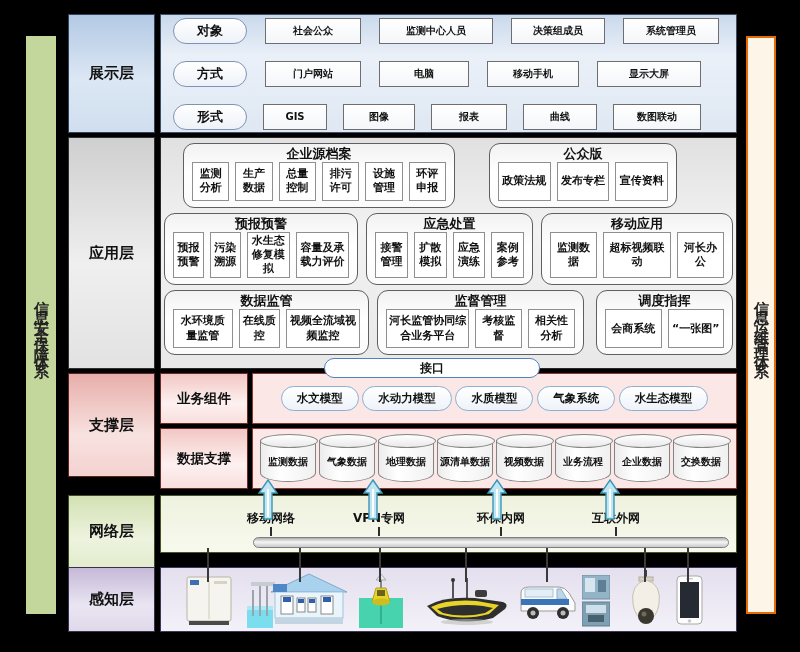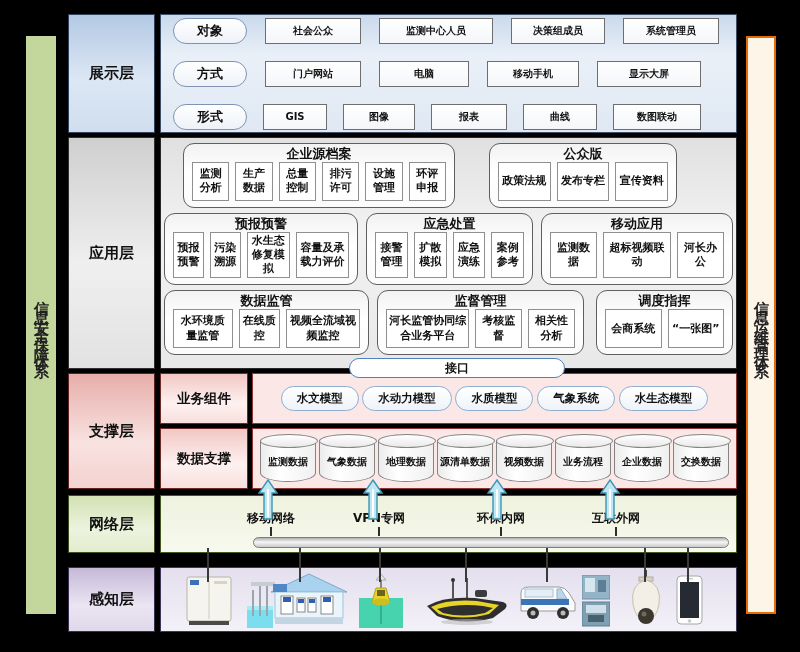--- a/index.html
+++ b/index.html
@@ -10,22 +10,22 @@
   .sidebar{position:absolute;top:36px;height:578px;width:30px;display:flex;align-items:center;justify-content:center;}
   .sidebar span{writing-mode:vertical-rl;text-orientation:upright;font-size:15px;font-weight:700;letter-spacing:9px;color:#222;}
   #sidebar-left{left:26px;background:#c3d69b;}
   #sidebar-right{left:746px;background:#fdf6e8;border:2px solid #e36c09;}
 
   
   .band-label{position:absolute;left:68px;width:87px;display:flex;align-items:center;justify-content:center;
               font-size:15px;font-weight:700;border:1px solid #222;}
   .lbl-display{top:14px;height:119px;background:linear-gradient(#b3c9e4,#dce7f4 55%,#cfdeee);border-color:#31425c;}
   .lbl-application{top:137px;height:232px;background:linear-gradient(#cfcfcf,#efefef 55%,#e2e2e2);border-color:#303030;}
-  .lbl-support{top:373px;height:116px;background:linear-gradient(#e7aeaa,#f8e2e0 60%,#f3d2d0);border-color:#5e2220;}
-  .lbl-network{top:495px;height:58px;background:linear-gradient(#d3e1b4,#edf3de 60%,#e3ecce);border-color:#3f4e1f;}
+  .lbl-support{top:373px;height:104px;background:linear-gradient(#e7aeaa,#f8e2e0 60%,#f3d2d0);border-color:#5e2220;}
+  .lbl-network{top:495px;height:73px;background:linear-gradient(#d3e1b4,#edf3de 60%,#e3ecce);border-color:#3f4e1f;}
   .lbl-perception{top:567px;height:65px;background:linear-gradient(#c6b9d8,#eae5f2 60%,#dfd8ea);border-color:#3a2f4e;text-align:center;}
 
   
   .content{position:absolute;left:160px;width:577px;}
   .cnt-display{top:14px;height:119px;background:linear-gradient(#c9d9ec,#eaf0f8 35%,#dfe8f3);border:1px solid #3d4f66;
                display:flex;flex-direction:column;justify-content:space-between;padding:2px 6px 2px 12px;}
   .cnt-application{top:137px;height:232px;background:linear-gradient(#e0e0e0,#f2f2f2 40%,#e8e8e8);border:1px solid #282828;
                    display:flex;flex-direction:column;padding:5px 3px 13px 3px;gap:5px;}
   .cnt-sup{left:252px;width:485px;background:#fbe7e5;border:1px solid #8f3531;}
   .cnt-components{top:373px;height:51px;display:flex;align-items:center;justify-content:space-evenly;padding:0 24px;}
@@ -51,21 +51,21 @@
   .row1{padding-left:19px;gap:34px;}
   .grp{border:1px solid #5f5f5f;border-radius:11px;background:linear-gradient(#f2f2f2,#ffffff 45%,#fbfbfb);
        display:flex;flex-direction:column;padding:1px 8px 6px 8px;}
   .grp-title{text-align:center;font-size:13px;font-weight:700;line-height:17px;}
   .grp-items{display:flex;gap:6px;flex:1;}
   .gitm{flex:1;background:#fff;border:1px solid #8f8f8f;display:flex;align-items:center;justify-content:center;
         text-align:center;font-size:11px;font-weight:700;line-height:1.3;padding:1px 2px;}
   .w2{flex:1.5;} .w3{flex:1.9;}
 
   
-  #interface-pill{position:absolute;left:349px;top:358px;width:216px;height:20px;background:#fff;border:1.5px solid #4f81bd;
+  #interface-pill{position:absolute;left:324px;top:358px;width:216px;height:20px;background:#fff;border:1.5px solid #4f81bd;
                   border-radius:11px;display:flex;align-items:center;justify-content:center;font-size:12px;font-weight:700;z-index:12;}
 
   
   .mpill{height:25px;padding:0 15px;border:1px solid #8faed0;border-radius:13px;background:linear-gradient(#ffffff,#eef3f9);
          display:flex;align-items:center;justify-content:center;font-size:11.5px;font-weight:700;}
 
   
   .cyl{position:relative;width:56px;height:42px;margin-top:8px;border:1px solid #848484;border-top:none;
        border-radius:0 0 28px 28px / 0 0 9px 9px;background:linear-gradient(90deg,#ececec,#ffffff 35%,#f0f0f0);
        display:flex;align-items:center;justify-content:center;}

